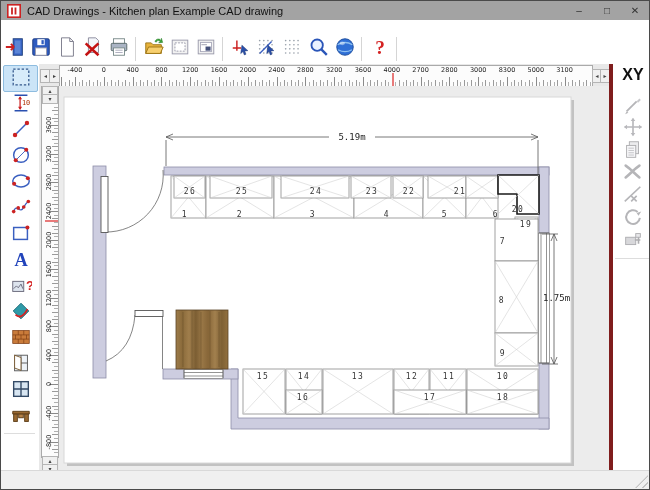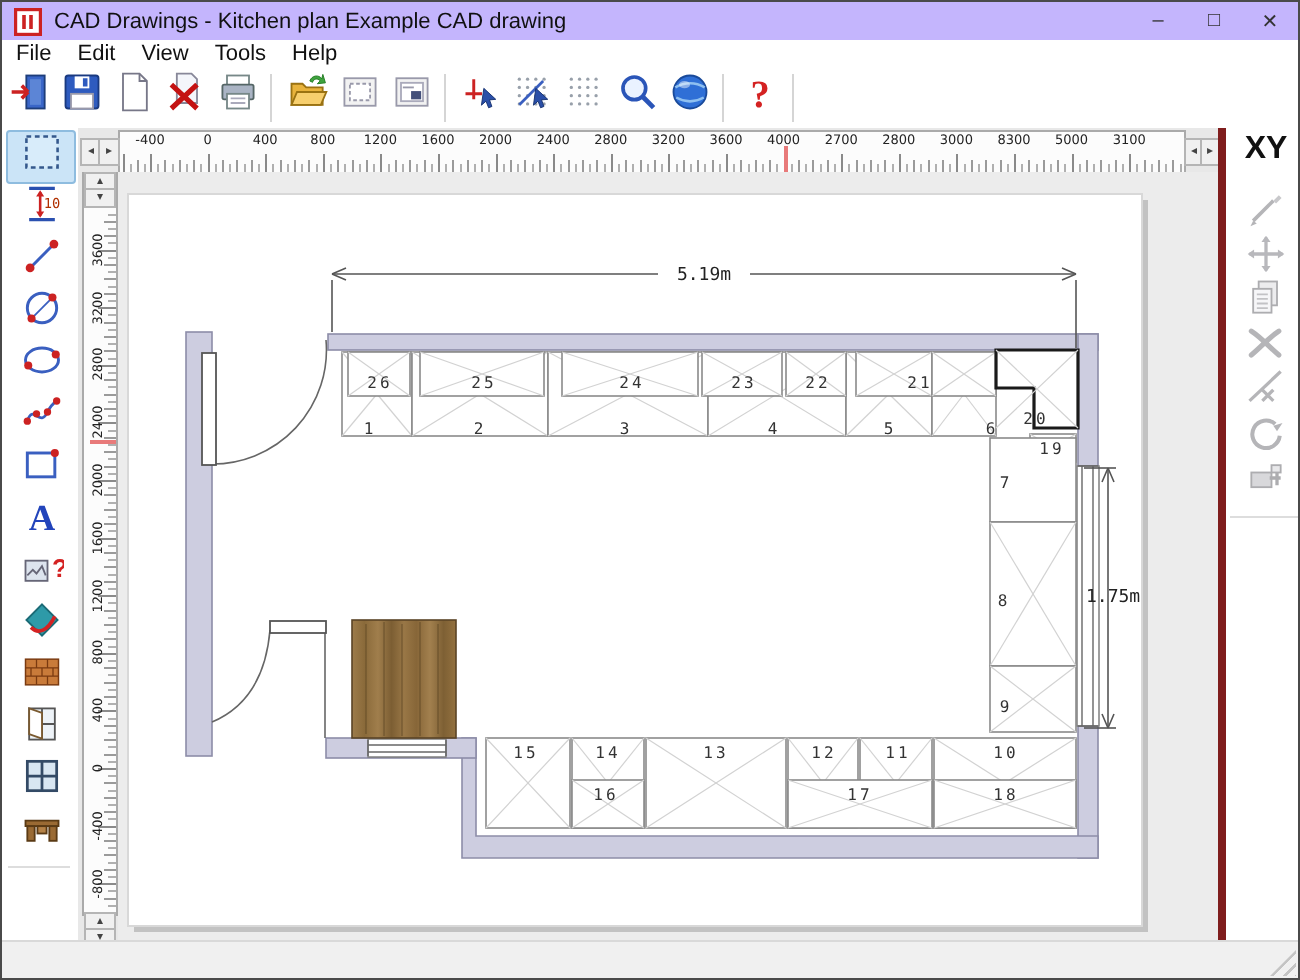--- a/index.html
+++ b/index.html
@@ -1,18 +1,18 @@
 <!DOCTYPE html>
 <html><head>
 <meta charset="utf-8">
 <style>
   html,body{margin:0;padding:0;background:#888;font-family:"Liberation Sans",sans-serif;}
   .win{position:relative;width:648px;height:488px;background:#fff;border:1px solid #4a4a4a;overflow:hidden;}
   
-  .titlebar{position:absolute;left:0;top:0;width:100%;height:19px;background:#c4b5fd;display:flex;align-items:center;}
+  .titlebar{position:absolute;left:0;top:0;width:100%;height:19px;background:#a3a3a3;display:flex;align-items:center;}
   .appicon{margin-left:6px;width:14px;height:14px;display:inline-flex;}
   .title{margin-left:6px;font-size:11px;color:#111;flex:1;white-space:nowrap;overflow:hidden;}
   .wbtns{display:flex;height:100%;}
   .wbtn{width:28px;height:100%;display:flex;align-items:center;justify-content:center;font-size:10px;color:#333;cursor:default;}
   
   .menubar{position:absolute;left:0;top:19px;width:100%;height:13px;background:#fff;display:flex;align-items:center;}
   .menuitem{font-size:11px;color:#111;padding:0 6px;margin-left:1px;}
   
   .toolbar{position:absolute;left:0;top:32px;width:100%;height:31px;background:#fff;border-bottom:1px solid #cfcfcf;display:flex;align-items:center;}
   .tbtn{width:25px;height:26px;margin-left:1px;display:flex;align-items:center;justify-content:center;}
@@ -87,27 +87,20 @@
           <path d="M5,3.5v7M8.5,3.5v7" stroke="#cc2222" stroke-width="1.8"></path>
         </svg>
       </span>
     <span class="title">CAD Drawings - Kitchen plan Example CAD drawing</span>
     <span class="wbtns" id="wbtns">
         <span class="wbtn">–</span>
         <span class="wbtn">□</span>
         <span class="wbtn">✕</span>
       </span>
   </div>
-  <div class="menubar" id="menubar">
-      <span class="menuitem">File</span>
-      <span class="menuitem">Edit</span>
-      <span class="menuitem">View</span>
-      <span class="menuitem">Tools</span>
-      <span class="menuitem">Help</span>
-    </div>
   <div class="toolbar" id="toolbar">
       <div class="tbtn">
         <span><svg width="22" height="22" viewBox="0 0 24 24">
             <rect x="10" y="3" width="10" height="18" fill="#3a66c8" stroke="#1d3d7a"></rect>
             <rect x="12" y="5" width="6" height="14" fill="#5c85d6"></rect>
             <path d="M2,12h9M11,12l-3.5,-3.5M11,12l-3.5,3.5" stroke="#cc2222" stroke-width="2" fill="none"></path>
           </svg></span>
       </div>
       <div class="tbtn">
         <span><svg width="22" height="22" viewBox="0 0 24 24">

